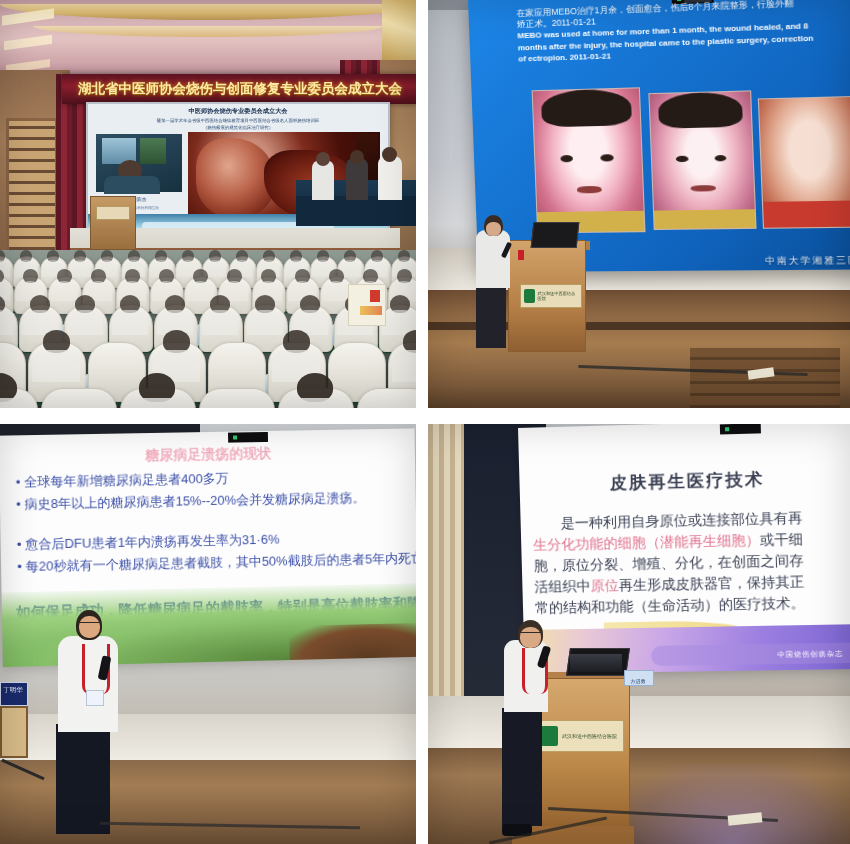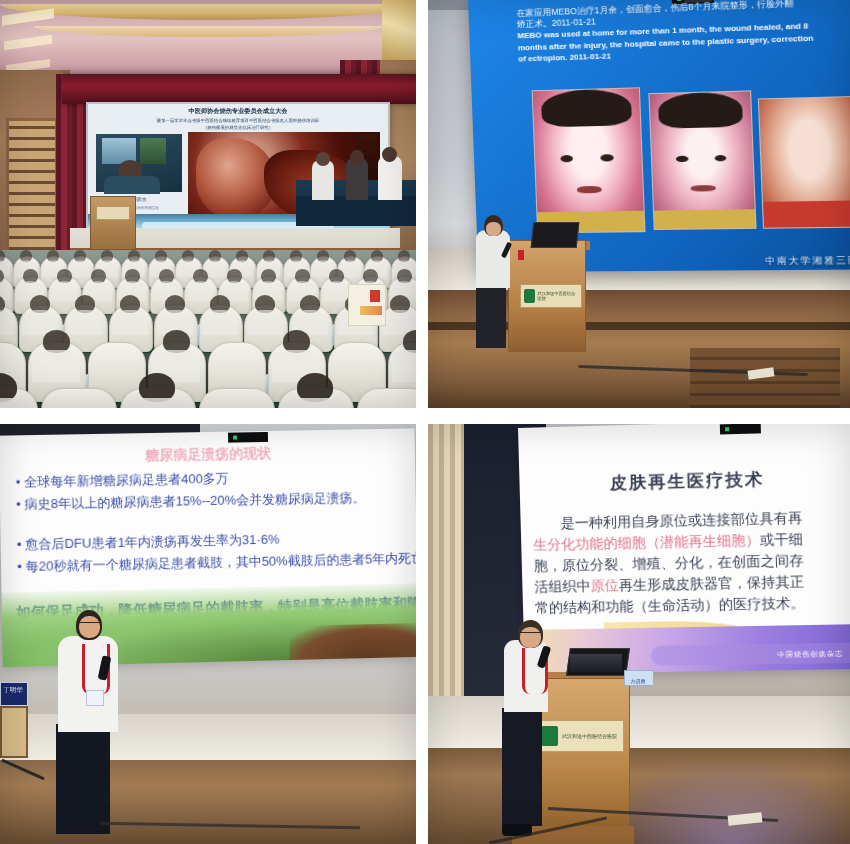--- a/index.html
+++ b/index.html
@@ -255,20 +255,21 @@
       <div class="lyr tl-goldL3"></div>
       <div class="lyr tl-goldL4"></div>
       <div class="lyr tl-goldR"></div>
       <div class="lyr tl-wallL"></div>
       <div class="lyr tl-latticeL"></div>
       <div class="lyr tl-wallR"></div>
       <div class="lyr tl-curtainL"></div>
       <div class="lyr tl-curtainR"></div>
 
       <div class="lyr tl-bannerbg"></div>
+      <div class="lyr tl-bannertxt">湖北省中医师协会烧伤与创面修复专业委员会成立大会</div>
 
       <div class="lyr tl-screen">
         <div class="lyr tl-sl-t1">中医师协会烧伤专业委员会成立大会</div>
         <div class="lyr tl-sl-t2">
           <div>暨第一届学术年会省级中西医结合继续教育项目中西医结合省级名人面积烧伤培训班</div>
           <div>（烧伤瘢痕的规范化临床治疗研究）</div>
         </div>
         <div class="lyr tl-sl-vid"></div>
         <div class="lyr tl-sl-vidwin"></div>
         <div class="lyr tl-sl-vidwin2"></div>

